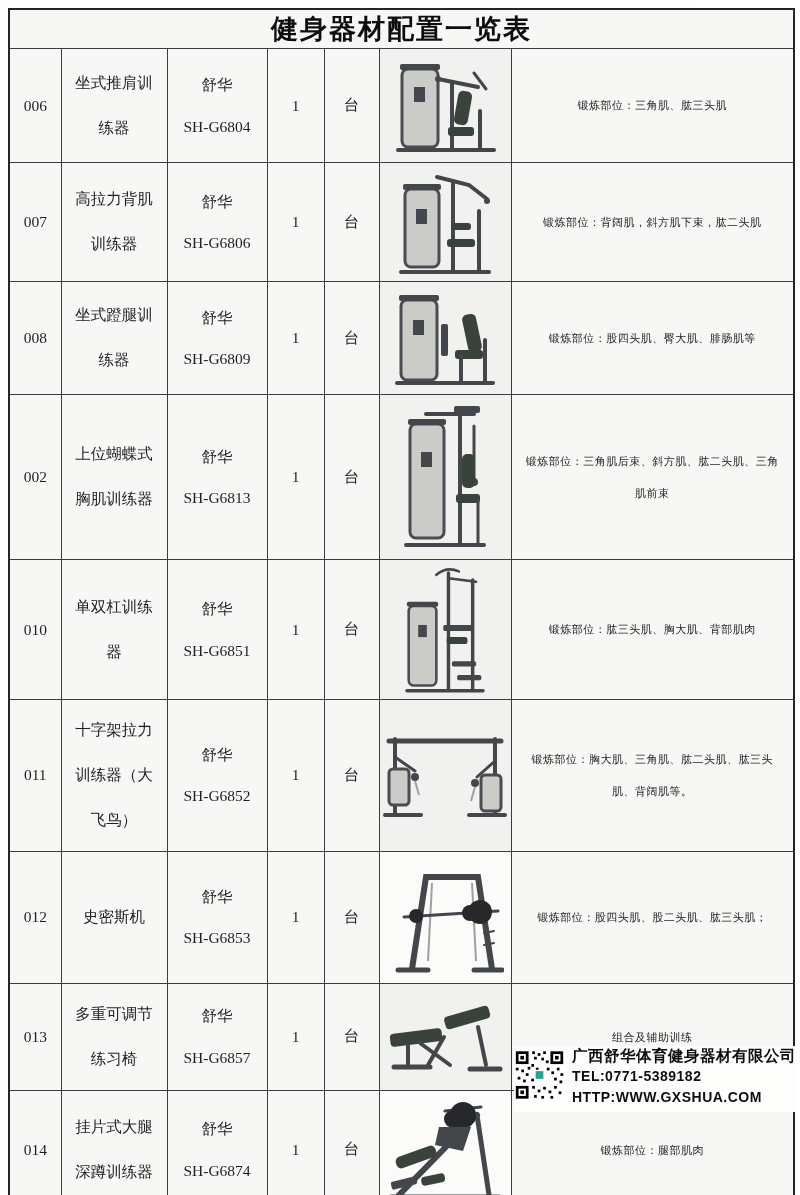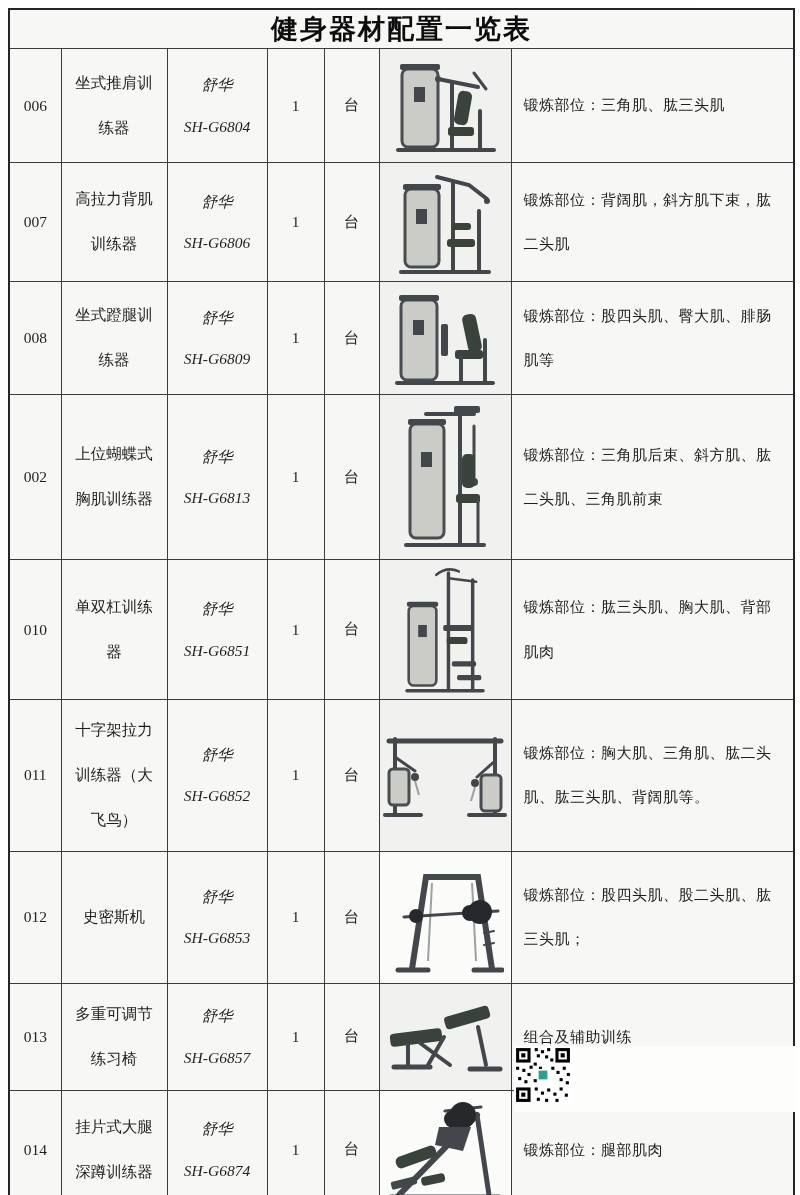--- a/index.html
+++ b/index.html
@@ -15,26 +15,26 @@
   }
   table.cfg td{border:1.5px solid #3c3c3c;overflow:hidden;}
   .title-cell{
     font-family:"Liberation Sans", sans-serif;font-weight:700;
     font-size:27px;text-align:center;color:#0d0d0d;letter-spacing:2px;
   }
   tr.hdr td{font-weight:700;font-size:16.5px;text-align:center;color:#111;}
   .c-no,.c-qty,.c-unit{text-align:center;font-size:15.5px;}
   .c-name{text-align:center;font-size:15.5px;line-height:2.9;padding:8px 10px;}
   .c-model{text-align:center;font-size:15.5px;padding:0;}
-  .c-model div{line-height:1;margin:16px 0;font-style:italic;}
+  .c-model div{line-height:1;margin:16px 0;}
   .c-model div+div{margin-top:26px;}
   .c-img{padding:0;text-align:center;vertical-align:middle;}
   .img-light{background:#f1f1ef;}
   .img-white{background:#fbfbfa;}
-  .c-remark{font-size:15px;line-height:2.95;padding:0 12px;letter-spacing:0.5px;text-align:left;}
+  .c-remark{font-size:11px;line-height:2.95;padding:0 12px;letter-spacing:0.5px;text-align:center;}
   svg .fr{stroke:#43464a;stroke-linecap:round;fill:none;}
   svg .fl{fill:#43464a;}
   svg .pn{fill:#cbccc8;stroke:#494c50;stroke-width:3;}
   svg .pd{fill:#39433c;}
   svg .pl{fill:#26282b;}
   svg .stl{stroke:#9fa1a0;fill:none;}
   .stamp{
     position:absolute;left:514px;top:1046px;width:282px;height:66px;
     background:#fdfdfc;display:flex;gap:7px;align-items:flex-start;
     font-family:"Liberation Sans", sans-serif;font-weight:700;color:#0e0e0e;z-index:5;
@@ -344,15 +344,20 @@
         <rect x="26" y="44" width="3" height="3" fill="#000"></rect>
         <rect x="32" y="41" width="3" height="3" fill="#000"></rect>
     <rect x="38" y="45" width="3" height="3" fill="#000"></rect>
         <rect x="44" y="40" width="3" height="3" fill="#000"></rect>
         <rect x="49" y="46" width="3" height="3" fill="#000"></rect>
     <rect x="22" y="50" width="3" height="3" fill="#000"></rect>
         <rect x="30" y="51" width="3" height="3" fill="#000"></rect>
         <rect x="40" y="51" width="3" height="3" fill="#000"></rect>
     <rect x="23" y="23" width="10" height="10" fill="#2ba092" stroke="#ffffff" stroke-width="1.5"></rect>
   </svg>
+  <div class="stamp-text">
+    <span class="stamp-company">广西舒华体育健身器材有限公司</span>
+    <span class="stamp-tel">TEL:0771-5389182</span>
+    <span class="stamp-web">HTTP:WWW.GXSHUA.COM</span>
+  </div>
 </div>
 
 </div>
 
 </body></html>

